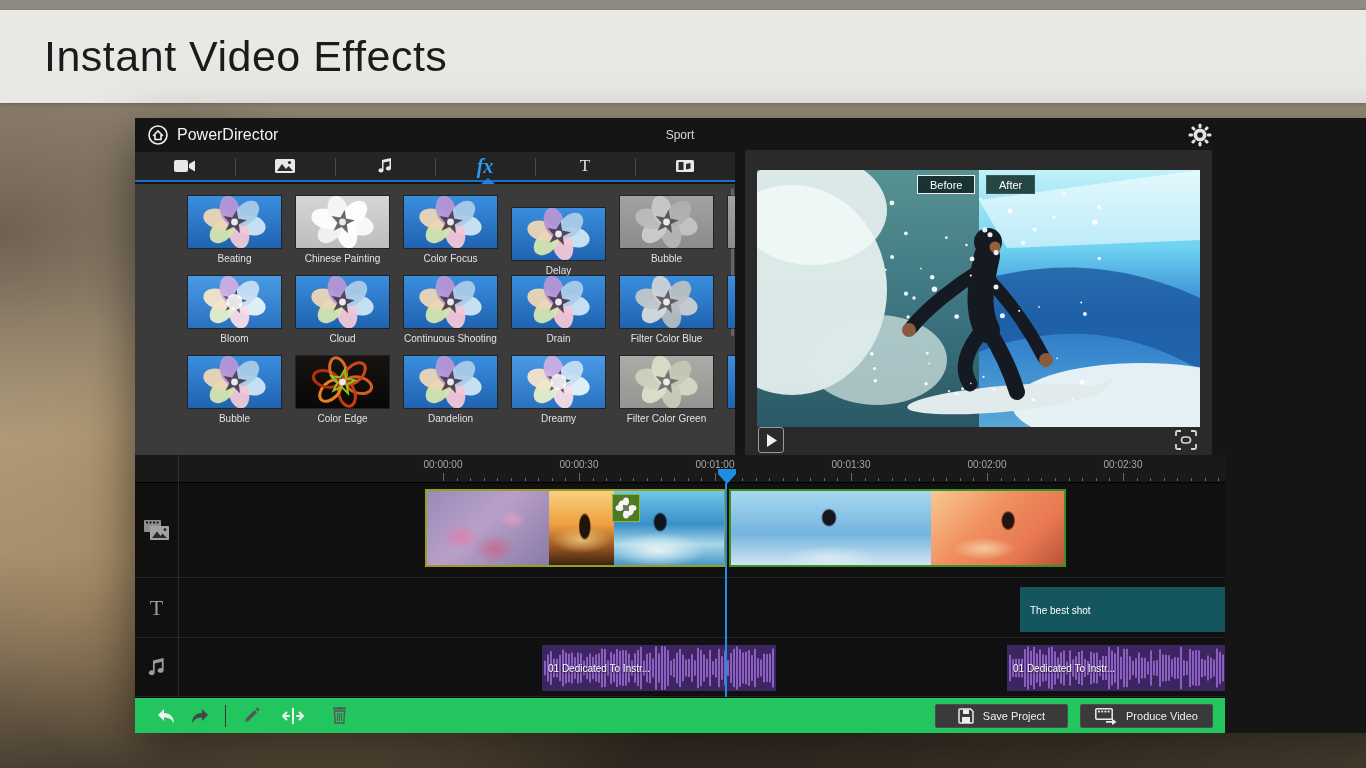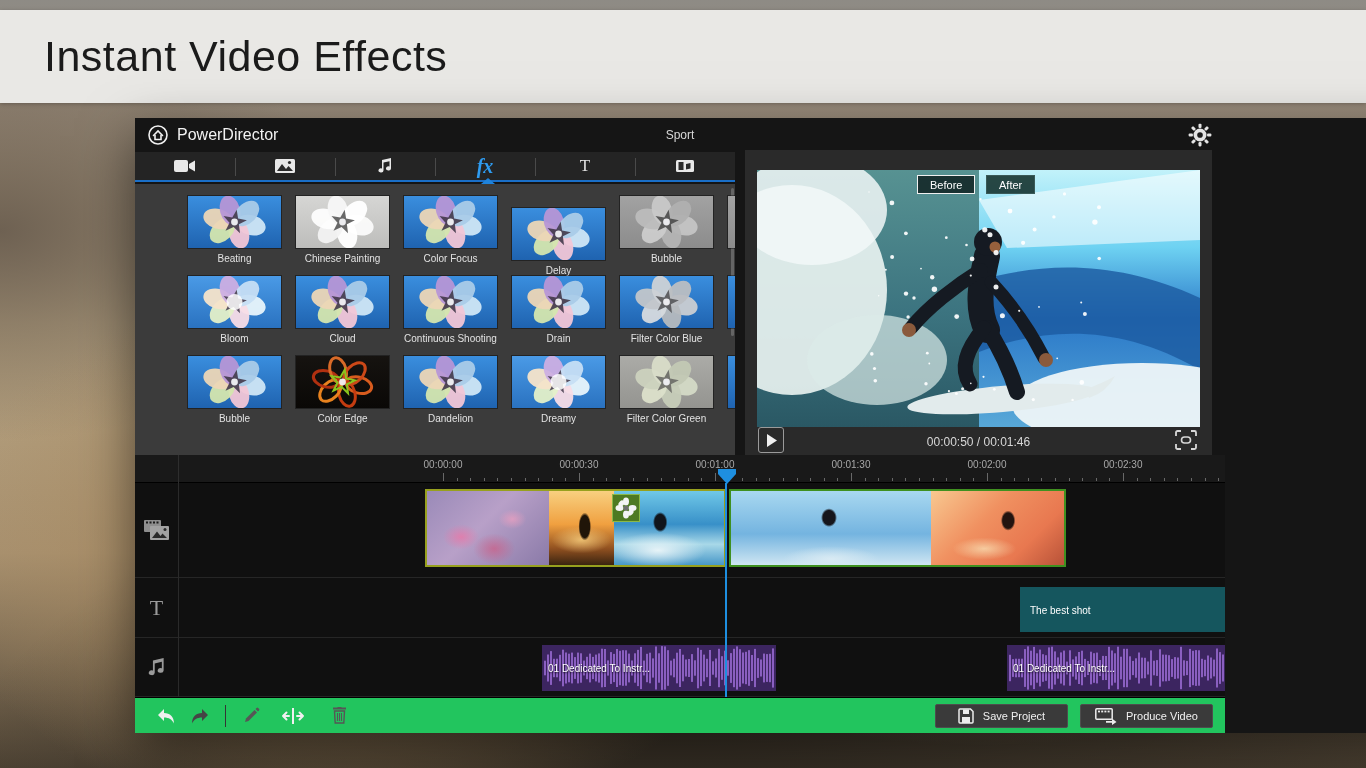--- a/index.html
+++ b/index.html
@@ -665,21 +665,20 @@
             </g>
         </svg>
         <div class="pv-btn pv-before">
           <span>Before</span>
         </div>
         <div class="pv-btn pv-after">
           <span>After</span>
         </div>
       </div>
       <div class="pv-controls">
-        <span class="pv-time">00:00:50 / 00:01:46</span>
         <div class="play-btn">
           <svg width="11" height="13" viewBox="0 0 11 13">
               <path d="M1 0 L11 6.5 L1 13 Z" fill="#f0f0f0"></path>
             </svg>
         </div>
         <svg class="fs-btn" viewBox="0 0 22 20">
           <g fill="none" stroke="#d8d8d8" stroke-width="1.8">
             <path d="M1 6 V2.5 A1.5 1.5 0 0 1 2.5 1 H6"></path>
               <path d="M16 1 H19.5 A1.5 1.5 0 0 1 21 2.5 V6"></path>
             <path d="M21 14 V17.5 A1.5 1.5 0 0 1 19.5 19 H16"></path>

